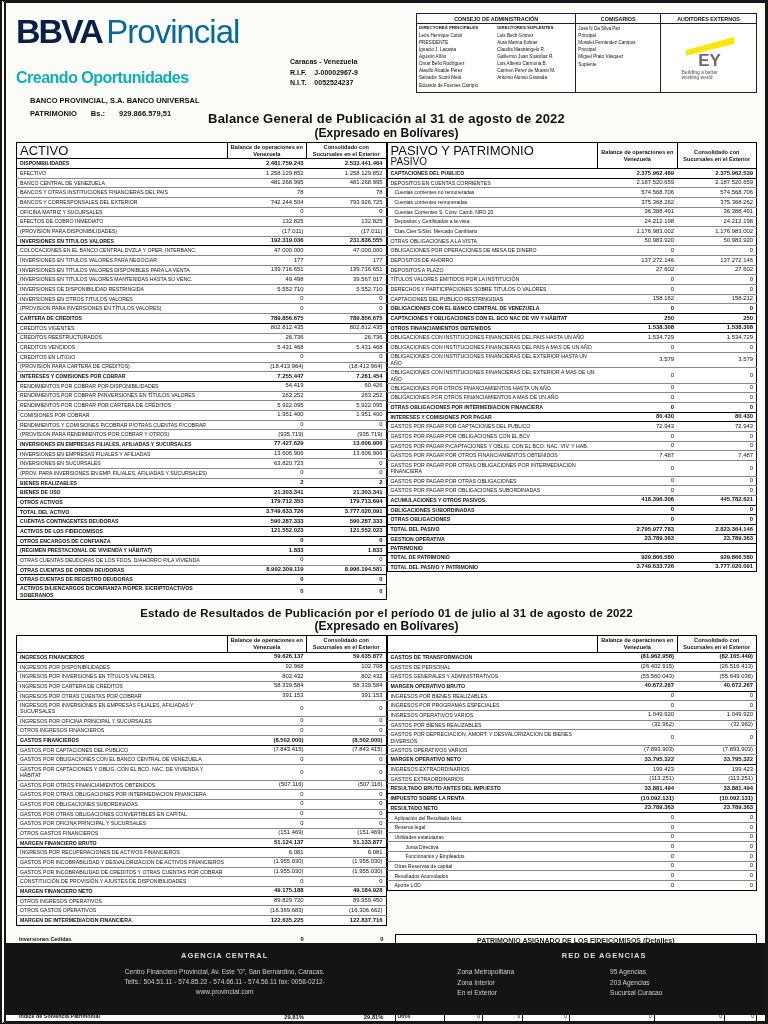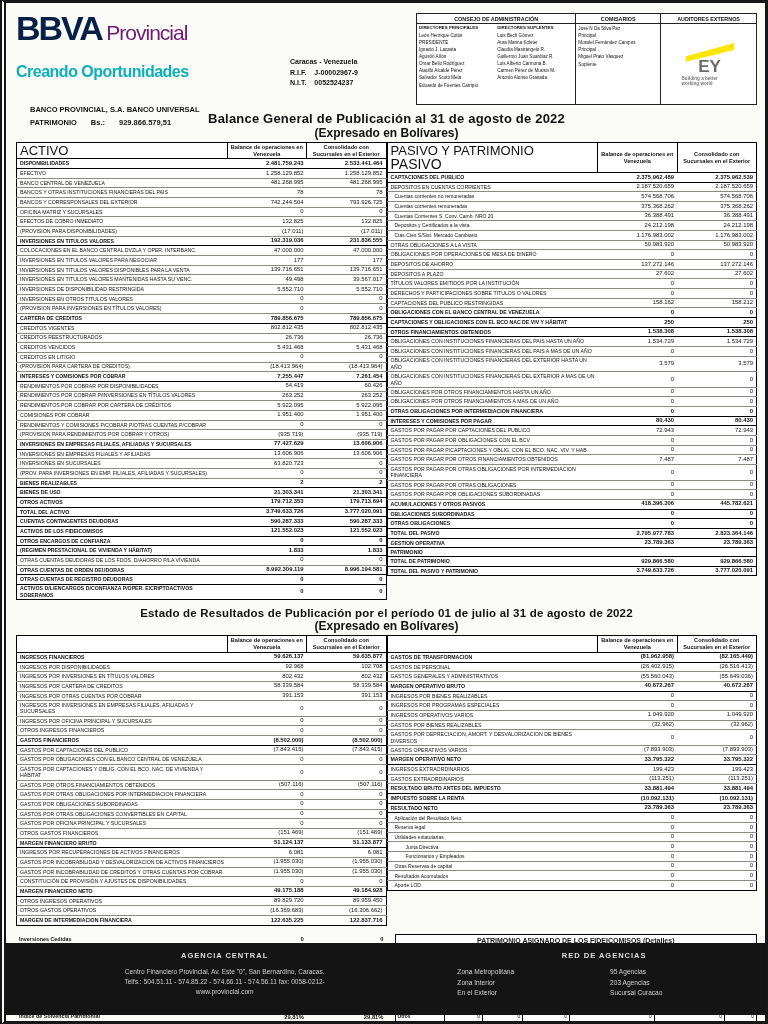--- a/index.html
+++ b/index.html
@@ -4,28 +4,28 @@
 <style>
   *{box-sizing:border-box;margin:0;padding:0}
   html,body{width:768px;height:1024px}
   body{background:#b8b8b2;font-family:"Liberation Sans",sans-serif;color:#111;position:relative}
   .page{position:absolute;inset:0;background:#fbfbf7;border:3px solid #161616;border-left:6px double #161616;padding:6px 8px 0 10px;overflow:hidden}
 
   
   .hdr{display:flex;align-items:flex-start;gap:6px;height:96px}
   .logo-block{width:268px;flex:none;padding-top:4px}
   .bbva{font-size:34px;font-weight:bold;color:#072146;letter-spacing:-2px;line-height:.9;display:inline}
-  .provincial{font-size:21px;color:#701a75;letter-spacing:-1px;font-weight:500}
+  .provincial{font-size:33px;color:#0369a1;letter-spacing:-1px;font-weight:500}
   .tagline{color:#0bb0b8;font-size:16px;font-weight:bold;margin-top:18px;letter-spacing:-.5px}
-  .bankline{font-size:7.5px;font-weight:bold;margin-top:24px;padding-left:14px}
+  .bankline{font-size:7.5px;font-weight:bold;margin-top:9px;padding-left:14px}
   .patline{font-size:7.5px;font-weight:bold;margin-top:4px;padding-left:14px;display:flex;gap:14px}
   .rif-block{width:120px;flex:none;font-size:7px;font-weight:bold;padding-top:48px;line-height:1.5}
   .rif-row{display:flex;gap:8px}
   
-  .board{flex:1;border:1px solid #222;display:flex;font-size:4.6px;height:92px;margin-top:4px;background:#fff}
+  .board{flex:1;border:1px solid #222;display:flex;font-size:4.6px;height:80px;margin-top:4px;background:#fff}
   .board .col{border-right:1px solid #222;display:flex;flex-direction:column}
   .board .col:last-child{border-right:none}
   .board .col-title{font-weight:bold;text-align:center;font-size:5.4px;border-bottom:1px solid #222;padding:1.5px 0;background:#fdfdfd}
   .board .consejo{width:47%}
   .board .comisarios{width:25%}
   .board .auditores{width:28%}
   .names-wrap{display:flex;padding:1px 2px;gap:2px}
   .names-col{flex:1}
   .names-head{font-weight:bold;font-size:4.4px}
   .names-col div,.com-list div{line-height:1.55;white-space:nowrap}
@@ -35,21 +35,21 @@
 
   
   .sec-title{text-align:center;font-weight:bold;font-size:13px;margin-top:6px;letter-spacing:.2px}
   .sec-sub{text-align:center;font-weight:bold;font-size:12px;margin-bottom:2px}
 
   
   .twocol{display:flex;align-items:flex-start}
   .twocol>table{width:50%;border-collapse:collapse;border:1px solid #000;background:#fff}
   table.fin th{border-bottom:1px solid #000;vertical-align:middle}
   .fin .bigname{font-size:13px;font-weight:normal;text-align:left;padding:1px 3px;line-height:1}
-  .fin .bigname .subname{display:block;font-size:14px}
+  .fin .bigname .subname{display:block;font-size:10px}
   .fin .colhead{font-size:5.6px;font-weight:bold;text-align:center;width:21.5%;padding:1px 2px;line-height:1.2;border-left:1px solid #000}
   .fin td{font-size:5.2px;line-height:1.3;padding:.5px 3px;border-bottom:.6px solid #8a8a84;vertical-align:middle}
   .fin td.num{font-size:5.9px;text-align:right;white-space:nowrap;width:21.5%}
   .fin tr.b td{font-weight:bold;border-bottom:1px solid #000}
   .fin tr.ind td.lbl{padding-left:7px;font-size:5px}
   .fin tr:last-child td{border-bottom:none}
 
   
   .bottomwrap{display:flex;gap:8px;margin-top:8px}
   .memo{width:50%;border-collapse:collapse}

